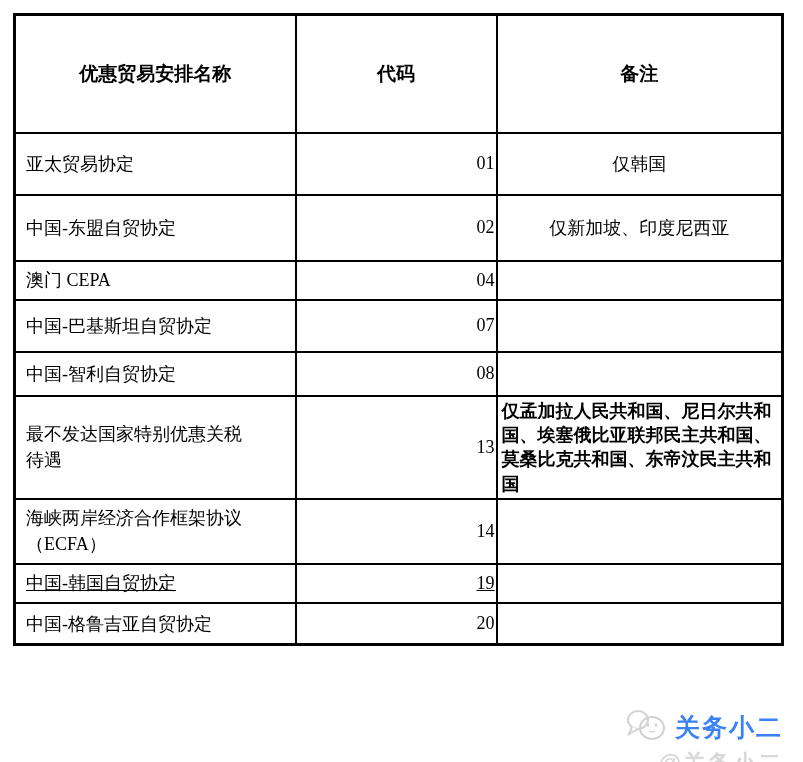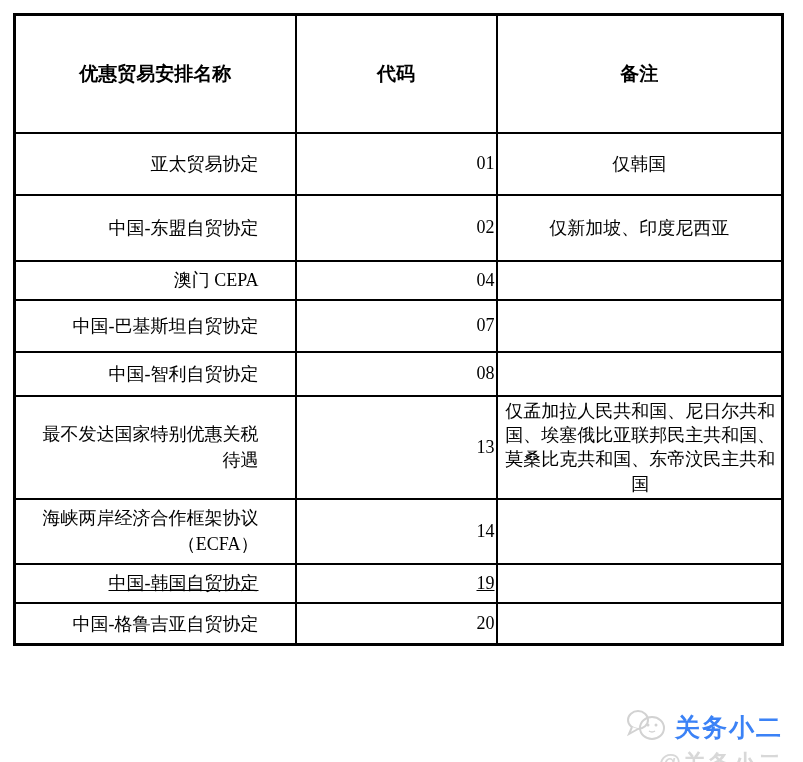--- a/index.html
+++ b/index.html
@@ -37,37 +37,38 @@
   col.col-code   { width: 201px; }
   col.col-remark { width: 286px; }
 
   tr.header-row { height: 118px; }
   table.trade-table th {
     font-weight: bold;
     font-size: 19px;
     text-align: center;
   }
   td.name-cell {
-    text-align: right;
+    text-align: left;
     padding: 2px 36px 2px 10px;
     line-height: 1.45;
     margin-top: 12px;
   }
   td.code-cell {
     text-align: right;
     padding: 1px;
   }
   td.remark-cell {
     text-align: center;
     padding: 18px 4px;
     line-height: 1.35;
   }
   td.remark-cell.long {
-    text-align: center;
+    text-align: left;
     padding: 2px 2px 2px 4px;
+    font-weight: bold;
   }
   
   tr.r0  { height: 40px; }
   tr.r1  { height: 66px; }
   tr.r2  { height: 39px; }
   tr.r3  { height: 39px; }
   tr.r4  { height: 52px; }
   tr.r5  { height: 44px; }
   tr.r6  { height: 43px; }
   tr.r7  { height: 38px; }

